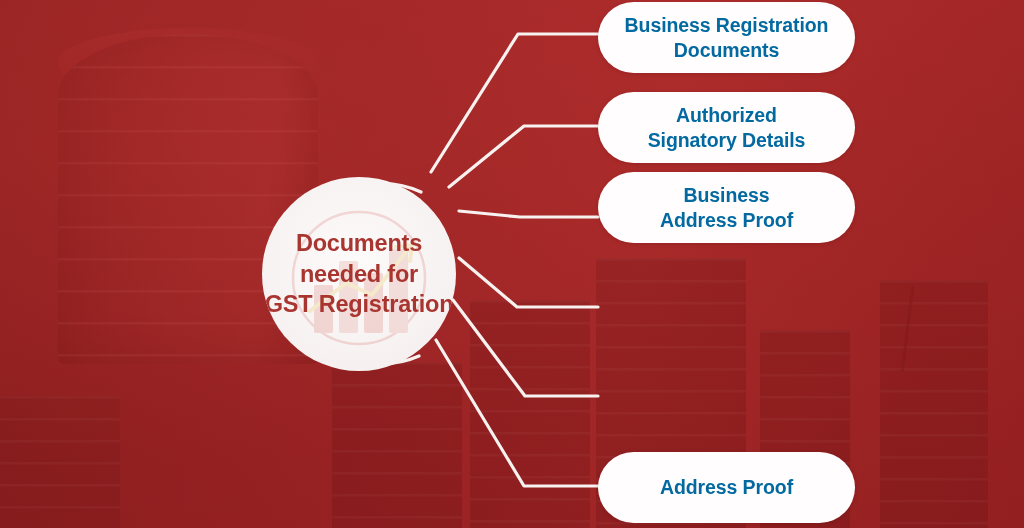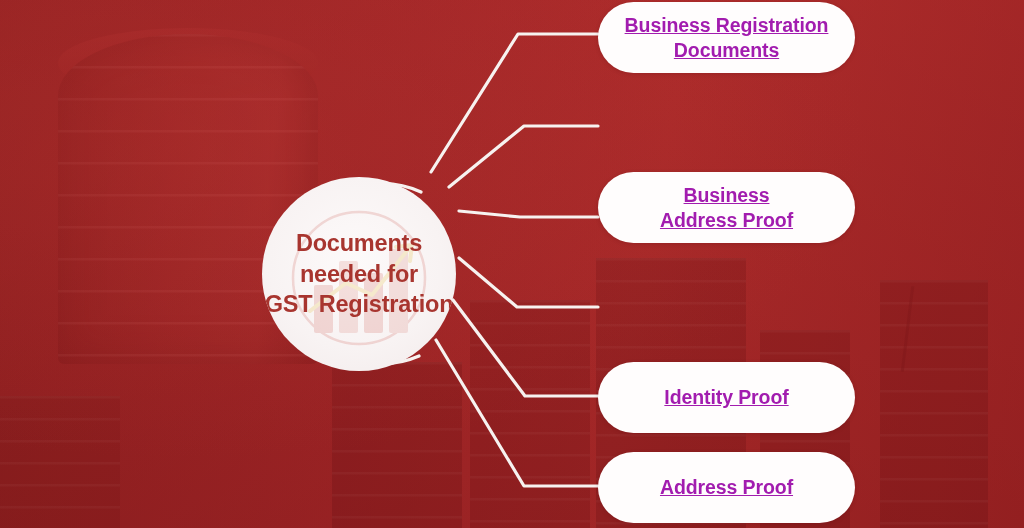--- a/index.html
+++ b/index.html
@@ -165,29 +165,28 @@
     position: absolute;
     left: 598px;
     width: 257px;
     height: 71px;
     border-radius: 36px;
     background: #fffdfd;
     display: flex;
     align-items: center;
     justify-content: center;
     text-align: center;
-    color: #a21caf;
+    color: #0369a1;
     font-size: 19.5px;
     font-weight: 700;
     line-height: 1.28;
     letter-spacing: -0.1px;
     padding: 0 16px;
     white-space: pre-line;
     box-shadow: 0 1px 4px rgba(70,8,10,.18);
-    text-decoration: underline;
   }
 </style>
 </head>
 <body>
 
 <div class="infographic">
 
   <div class="bg-layer">
     <div class="bg-base"></div>
     <div class="bg-tower-cap"></div>
@@ -229,18 +228,19 @@
         <path d="M 112 44 L 128 42 L 126 58" fill="none" stroke="#e8c96a" stroke-width="4" stroke-linecap="round" stroke-linejoin="round"></path>
       </svg>
       <div class="hub-title">Documents
 needed for
 GST Registration</div>
     </div>
   </div>
 
   <div class="pill" style="top:2px;">Business Registration
 Documents</div>
+  <div class="pill" style="top:92px;">Authorized
+Signatory Details</div>
   <div class="pill" style="top:172px;">Business
 Address Proof</div>
-  <div class="pill" style="top:362px;">Identity Proof</div>
   <div class="pill" style="top:452px;">Address Proof</div>
 
 </div>
 
 </body></html>

